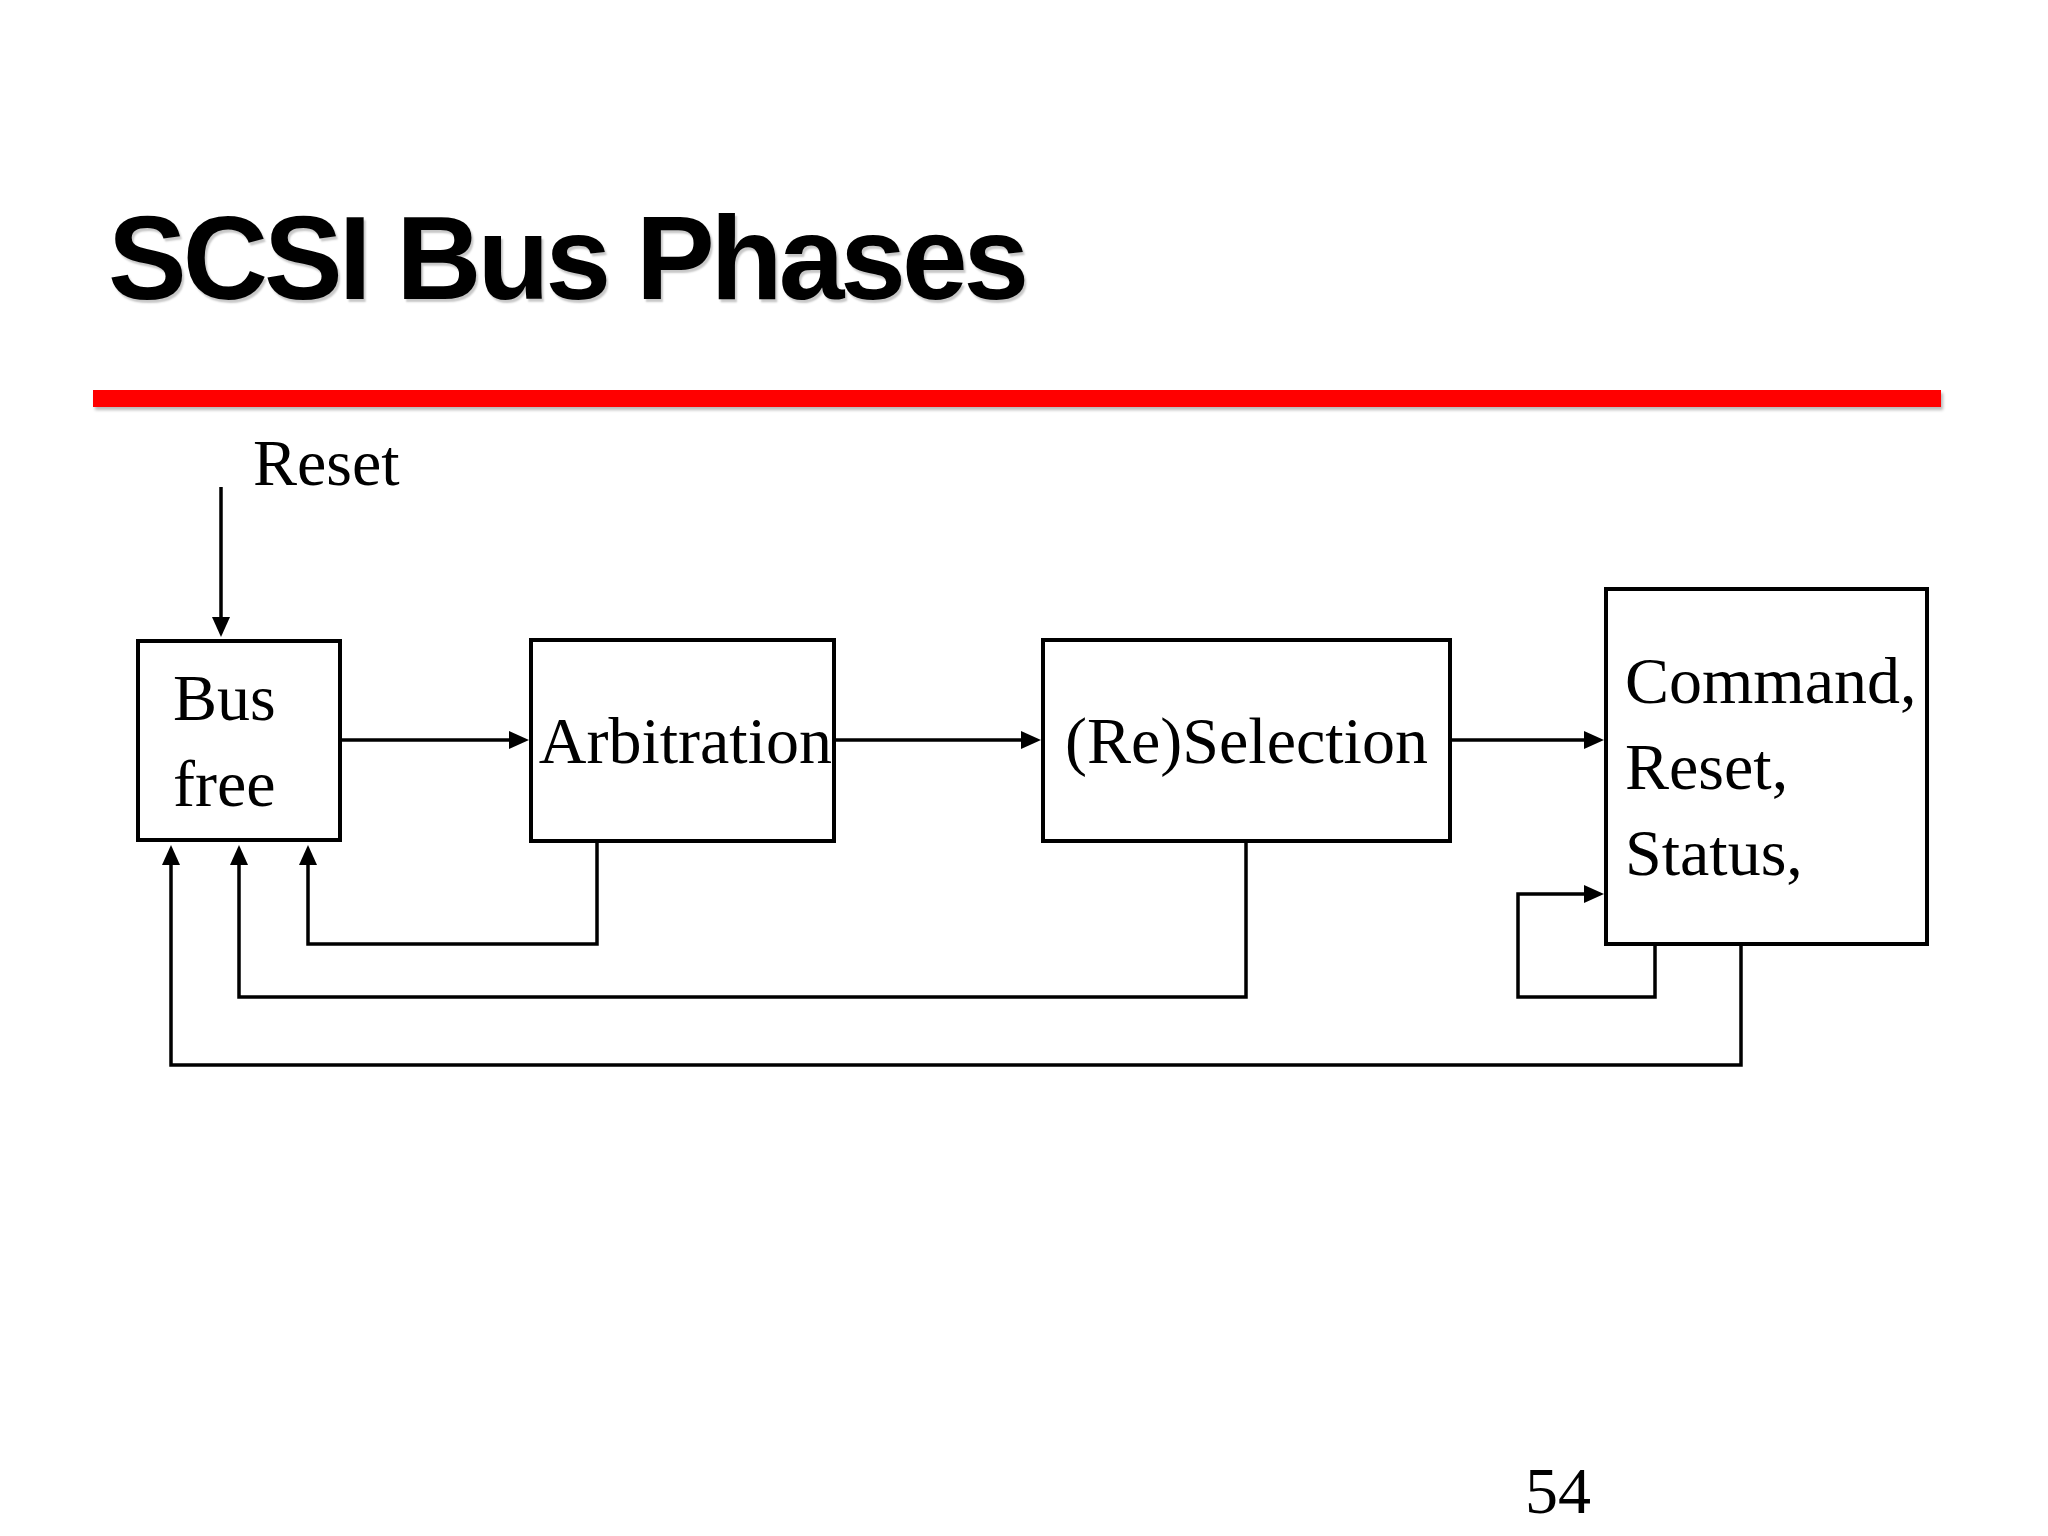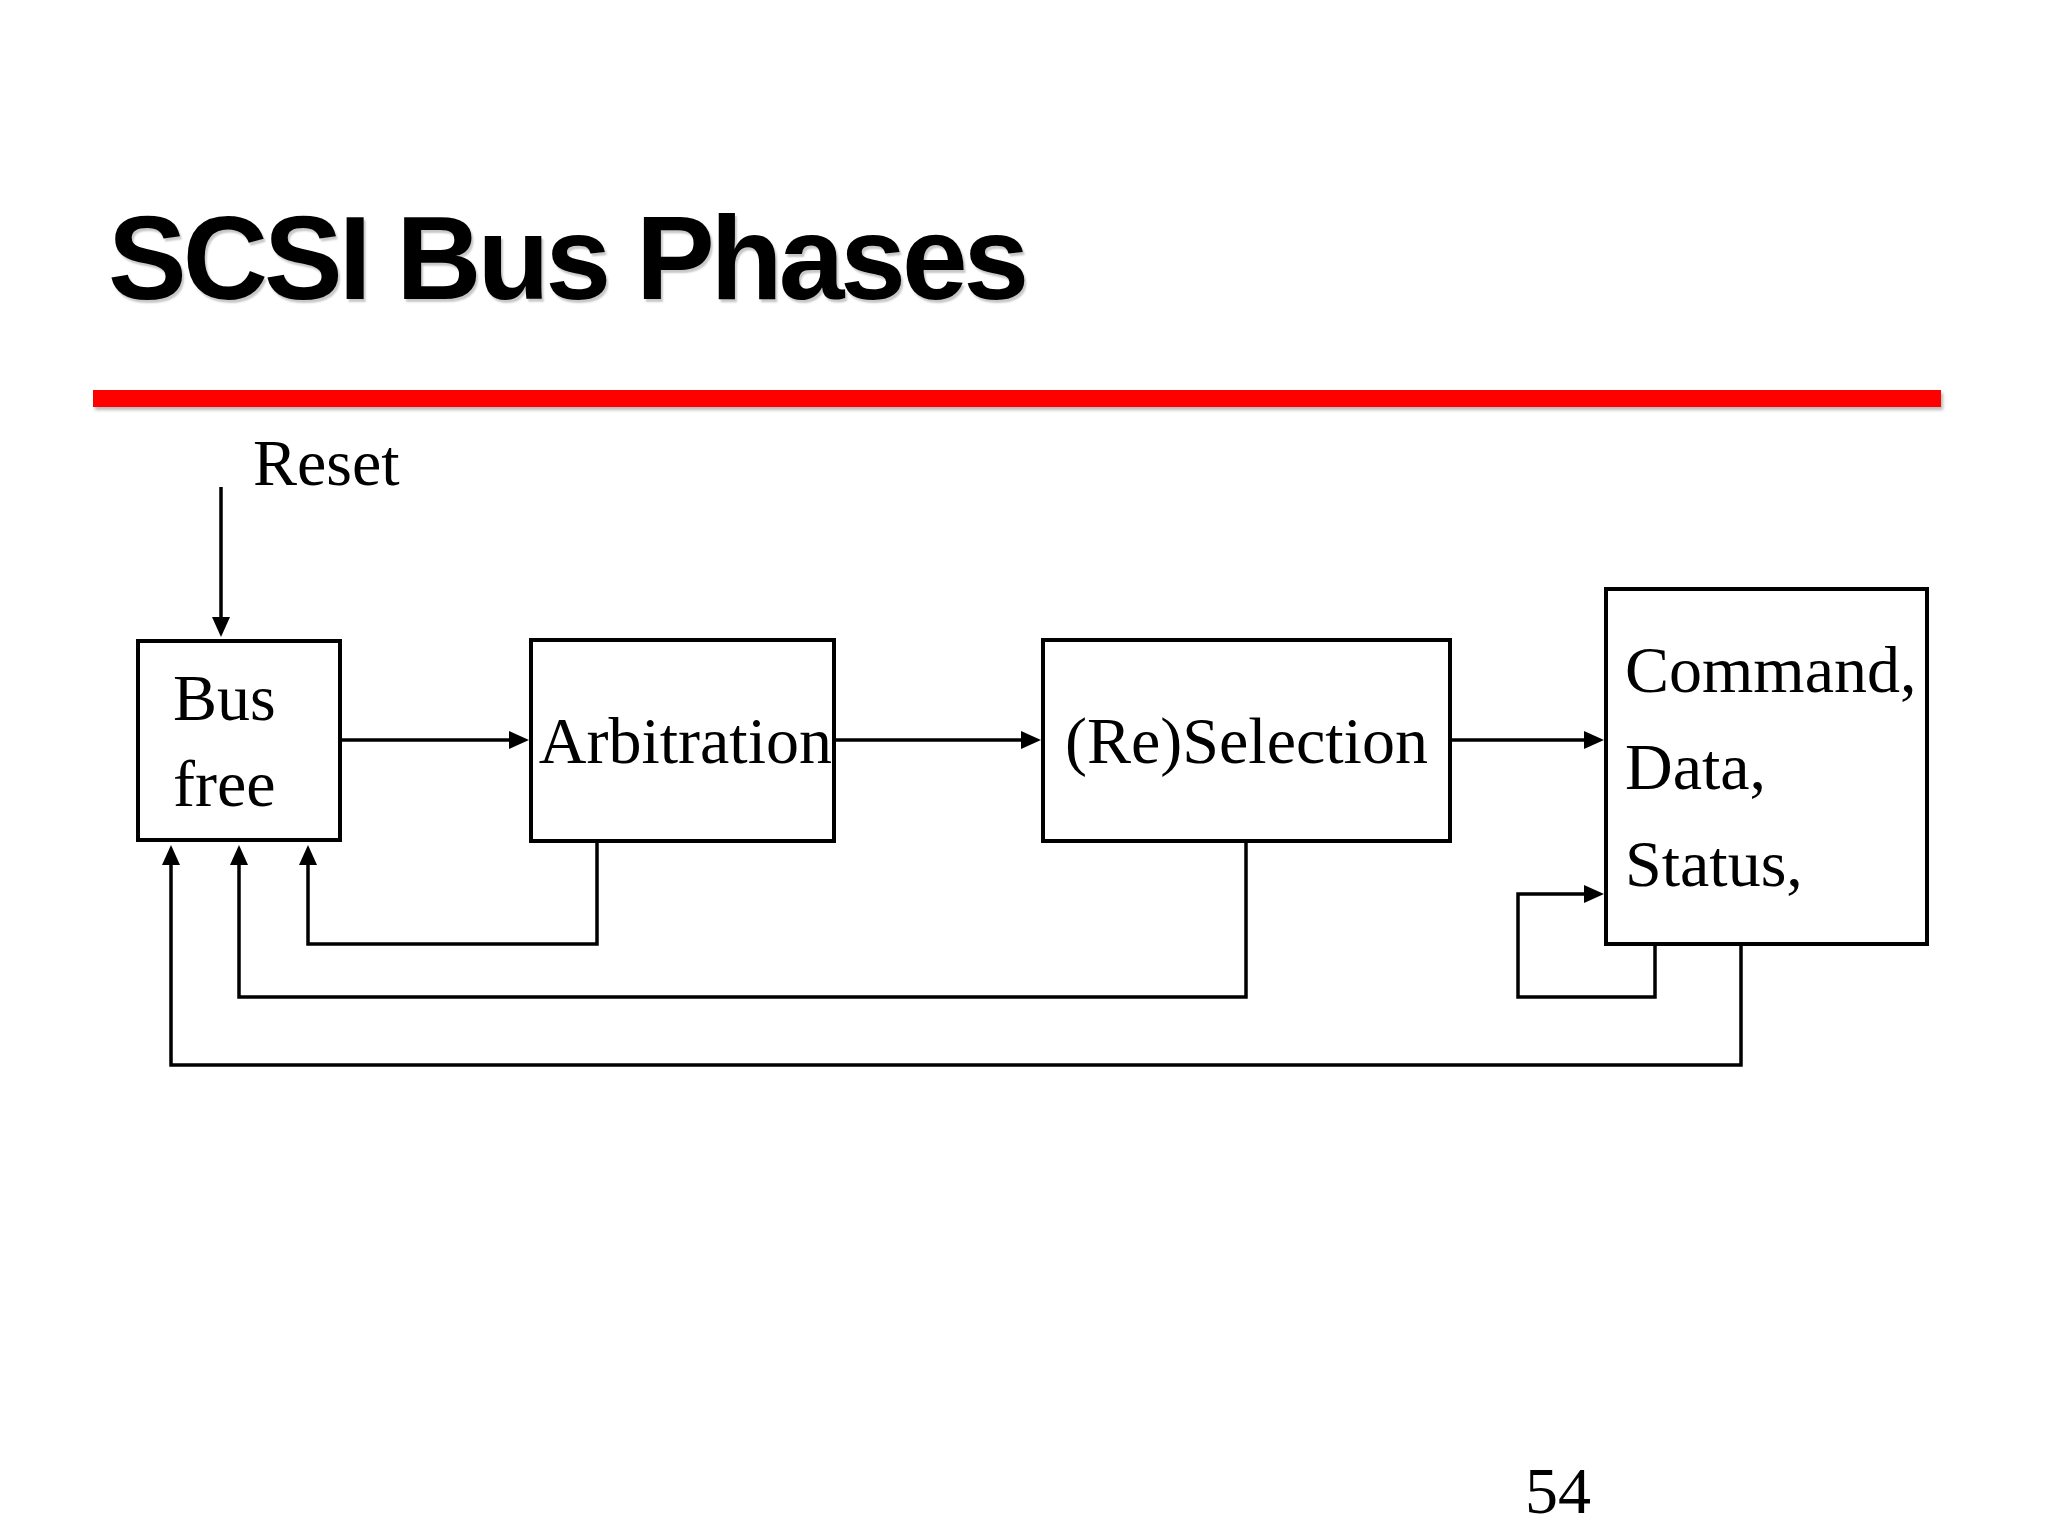--- a/index.html
+++ b/index.html
@@ -45,21 +45,21 @@
     display:flex;
     flex-direction:column;
     justify-content:center;
     font-size:66px;
     line-height:86px;
   }
   .node span{display:block;white-space:nowrap;}
   .node-bus-free{ left:136px;top:597px;width:206px;height:203px; padding-left:33px; align-items:flex-start;}
   .node-arbitration{ left:529px;top:596px;width:307px;height:205px; align-items:flex-end;}
   .node-reselection{ left:1041px;top:596px;width:411px;height:205px; align-items:center;}
-  .node-phases{ left:1604px;top:545px;width:325px;height:359px; padding-left:17px; align-items:flex-start;gap:11px;}
+  .node-phases{ left:1604px;top:545px;width:325px;height:359px; padding-left:17px; align-items:flex-start;}
   .wires{
     position:absolute;left:0;top:0;width:2048px;height:1536px;
     pointer-events:none;
   }
   .wires path, .wires line{
     fill:none;stroke:#000;stroke-width:3.5px;stroke-linejoin:miter;
   }
   .wires polygon{fill:#000;stroke:none;}
   .page-number{
     position:absolute;
@@ -87,21 +87,21 @@
   <div class="node node-arbitration">
     <span>Arbitration</span>
   </div>
 
   <div class="node node-reselection">
     <span>(Re)Selection</span>
   </div>
 
   <div class="node node-phases">
     <span>Command,</span>
-    <span>Data,</span>
+    <span>Reset,</span>
     <span>Status,</span>
   </div>
 
   <svg class="wires" viewBox="0 0 2048 1536" xmlns="http://www.w3.org/2000/svg">
 
     <line x1="221" y1="445" x2="221" y2="577"></line>
     <polygon points="221,595 212,575 230,575"></polygon>
 
     <line x1="342" y1="698" x2="511" y2="698"></line>
     <polygon points="529,698 509,689 509,707"></polygon>

